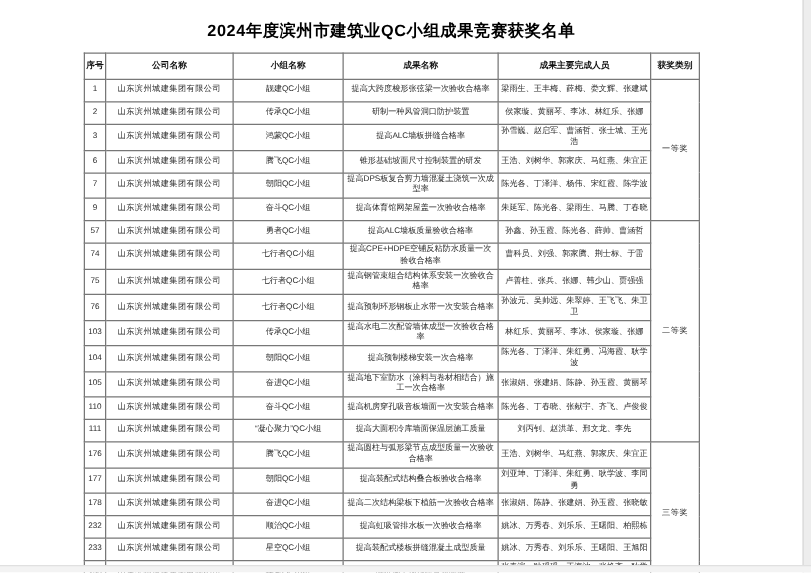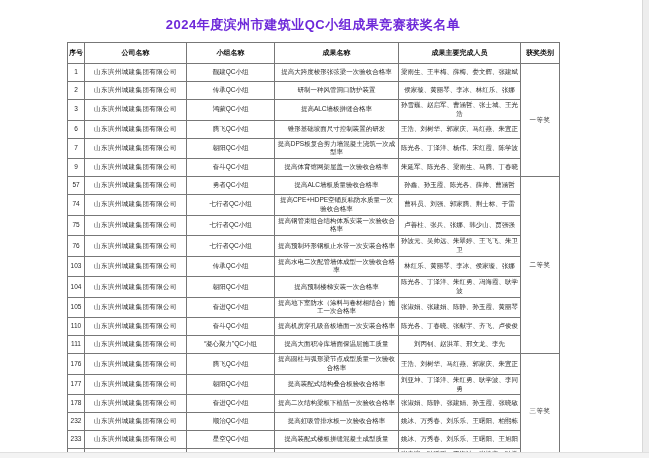--- a/index.html
+++ b/index.html
@@ -36,21 +36,21 @@
   .doc {
     position: absolute;
     left: 67px;
     top: 16px;
     width: 492px;
   }
   .doc-title {
     font-size: 13px;
     font-weight: bold;
     text-align: center;
-    color: #6d28d9;
+    color: #000000;
     margin: 0 0 8px 0;
     letter-spacing: 0.5px;
   }
   table.awards {
     width: 492px;
     border-collapse: collapse;
     table-layout: fixed;
   }
   table.awards th,
   table.awards td {

